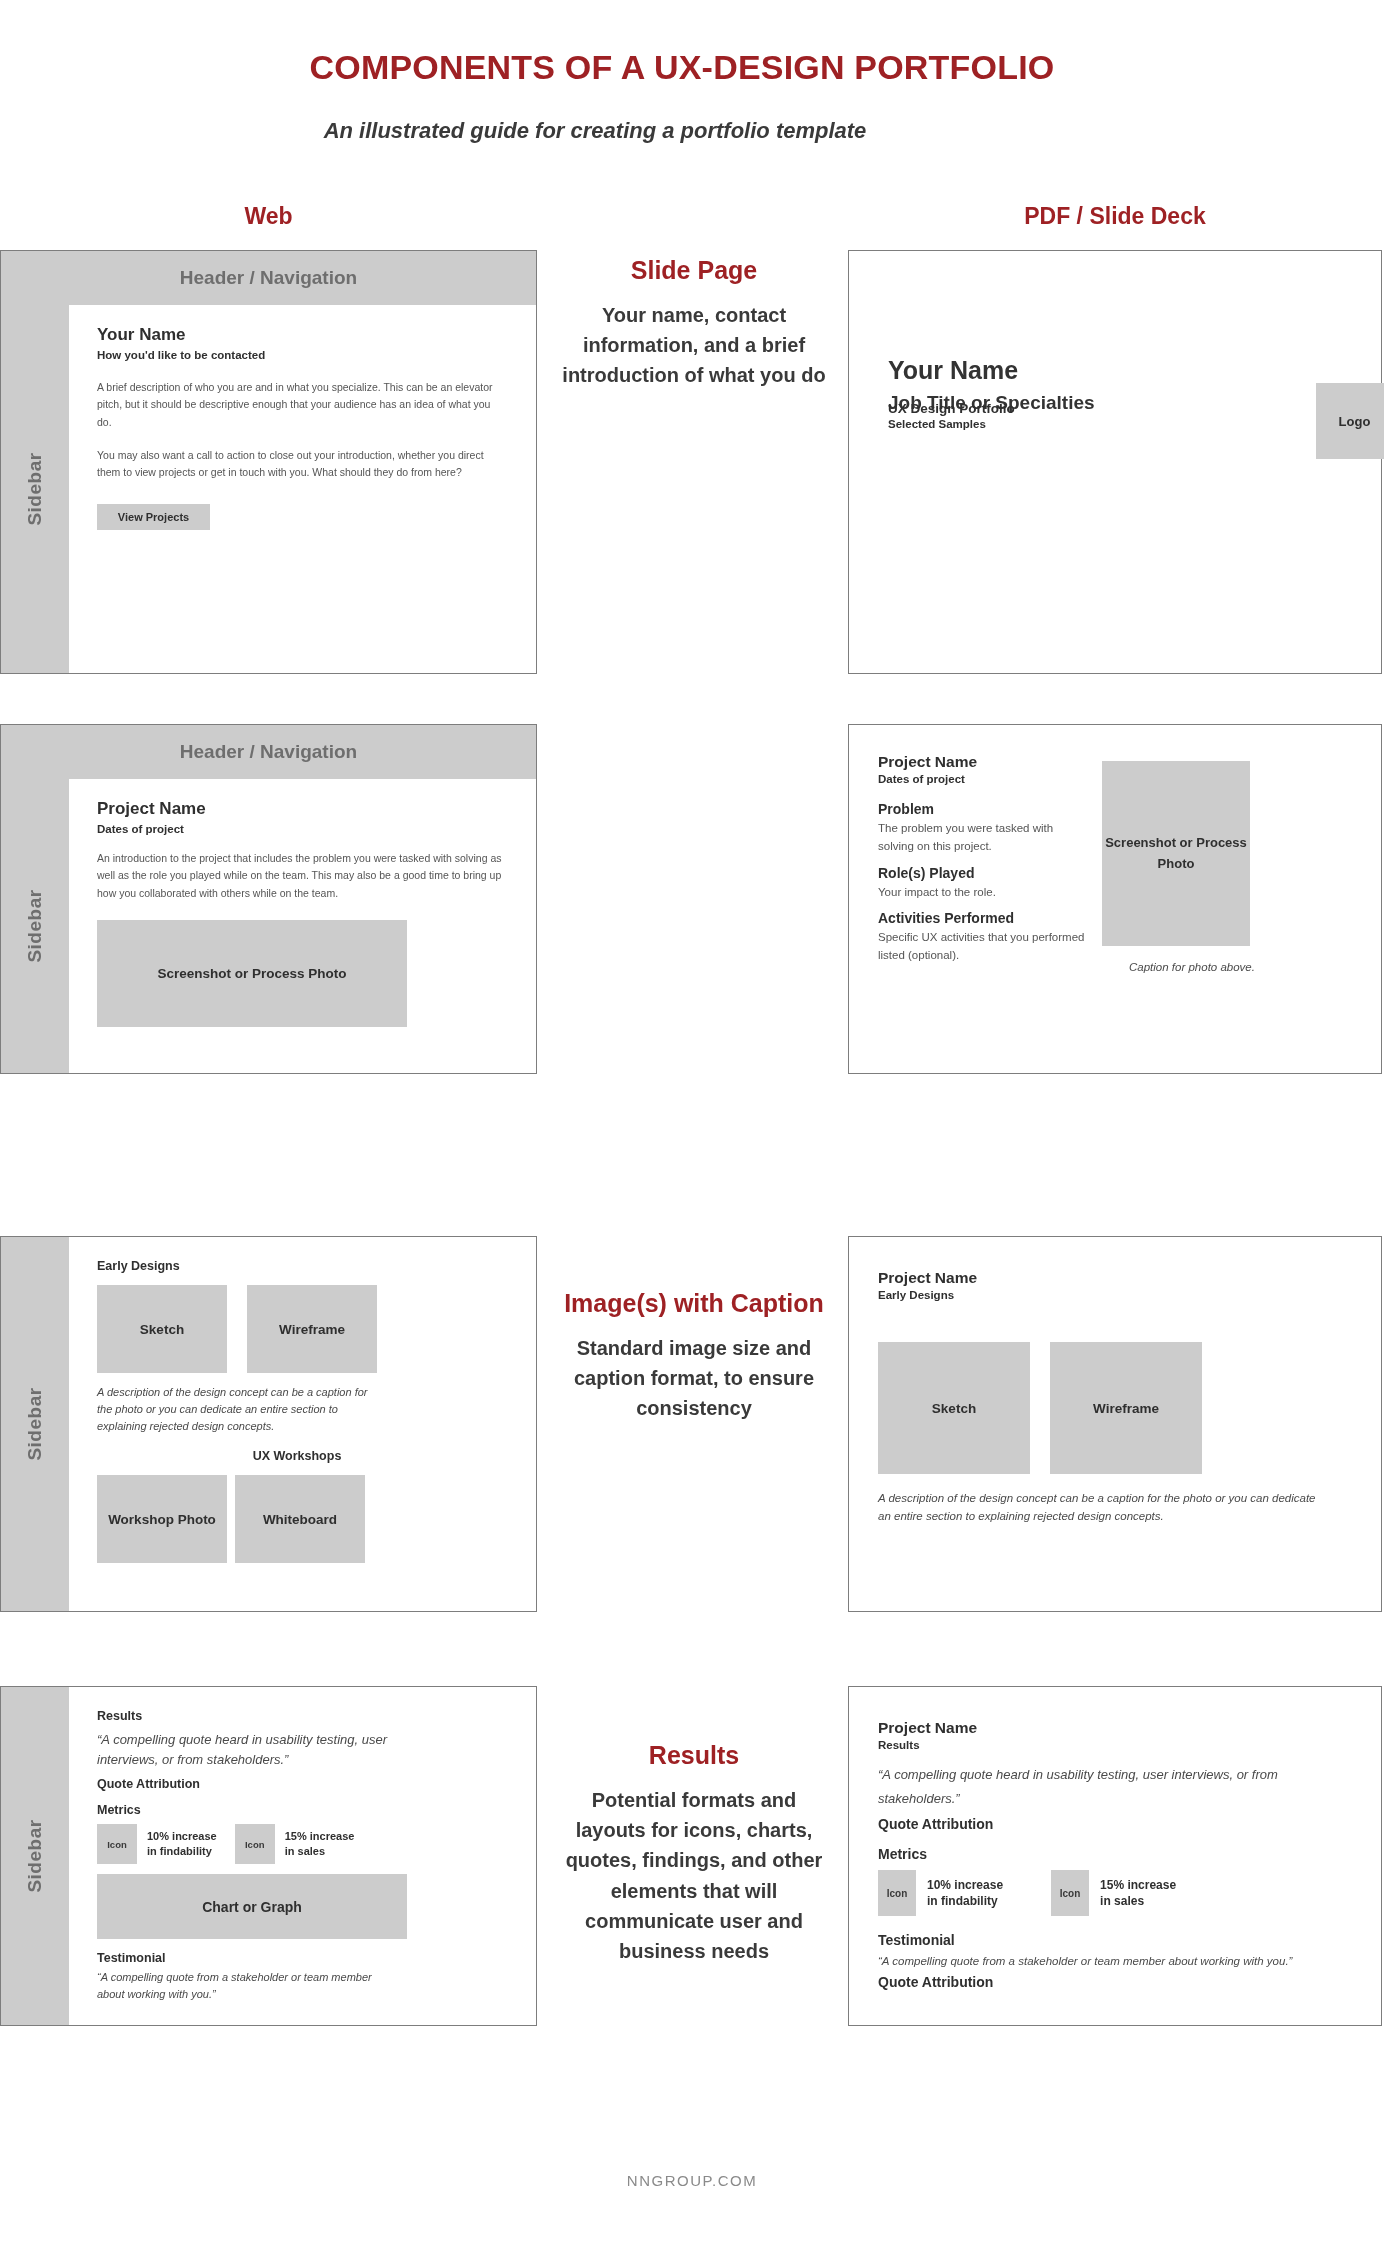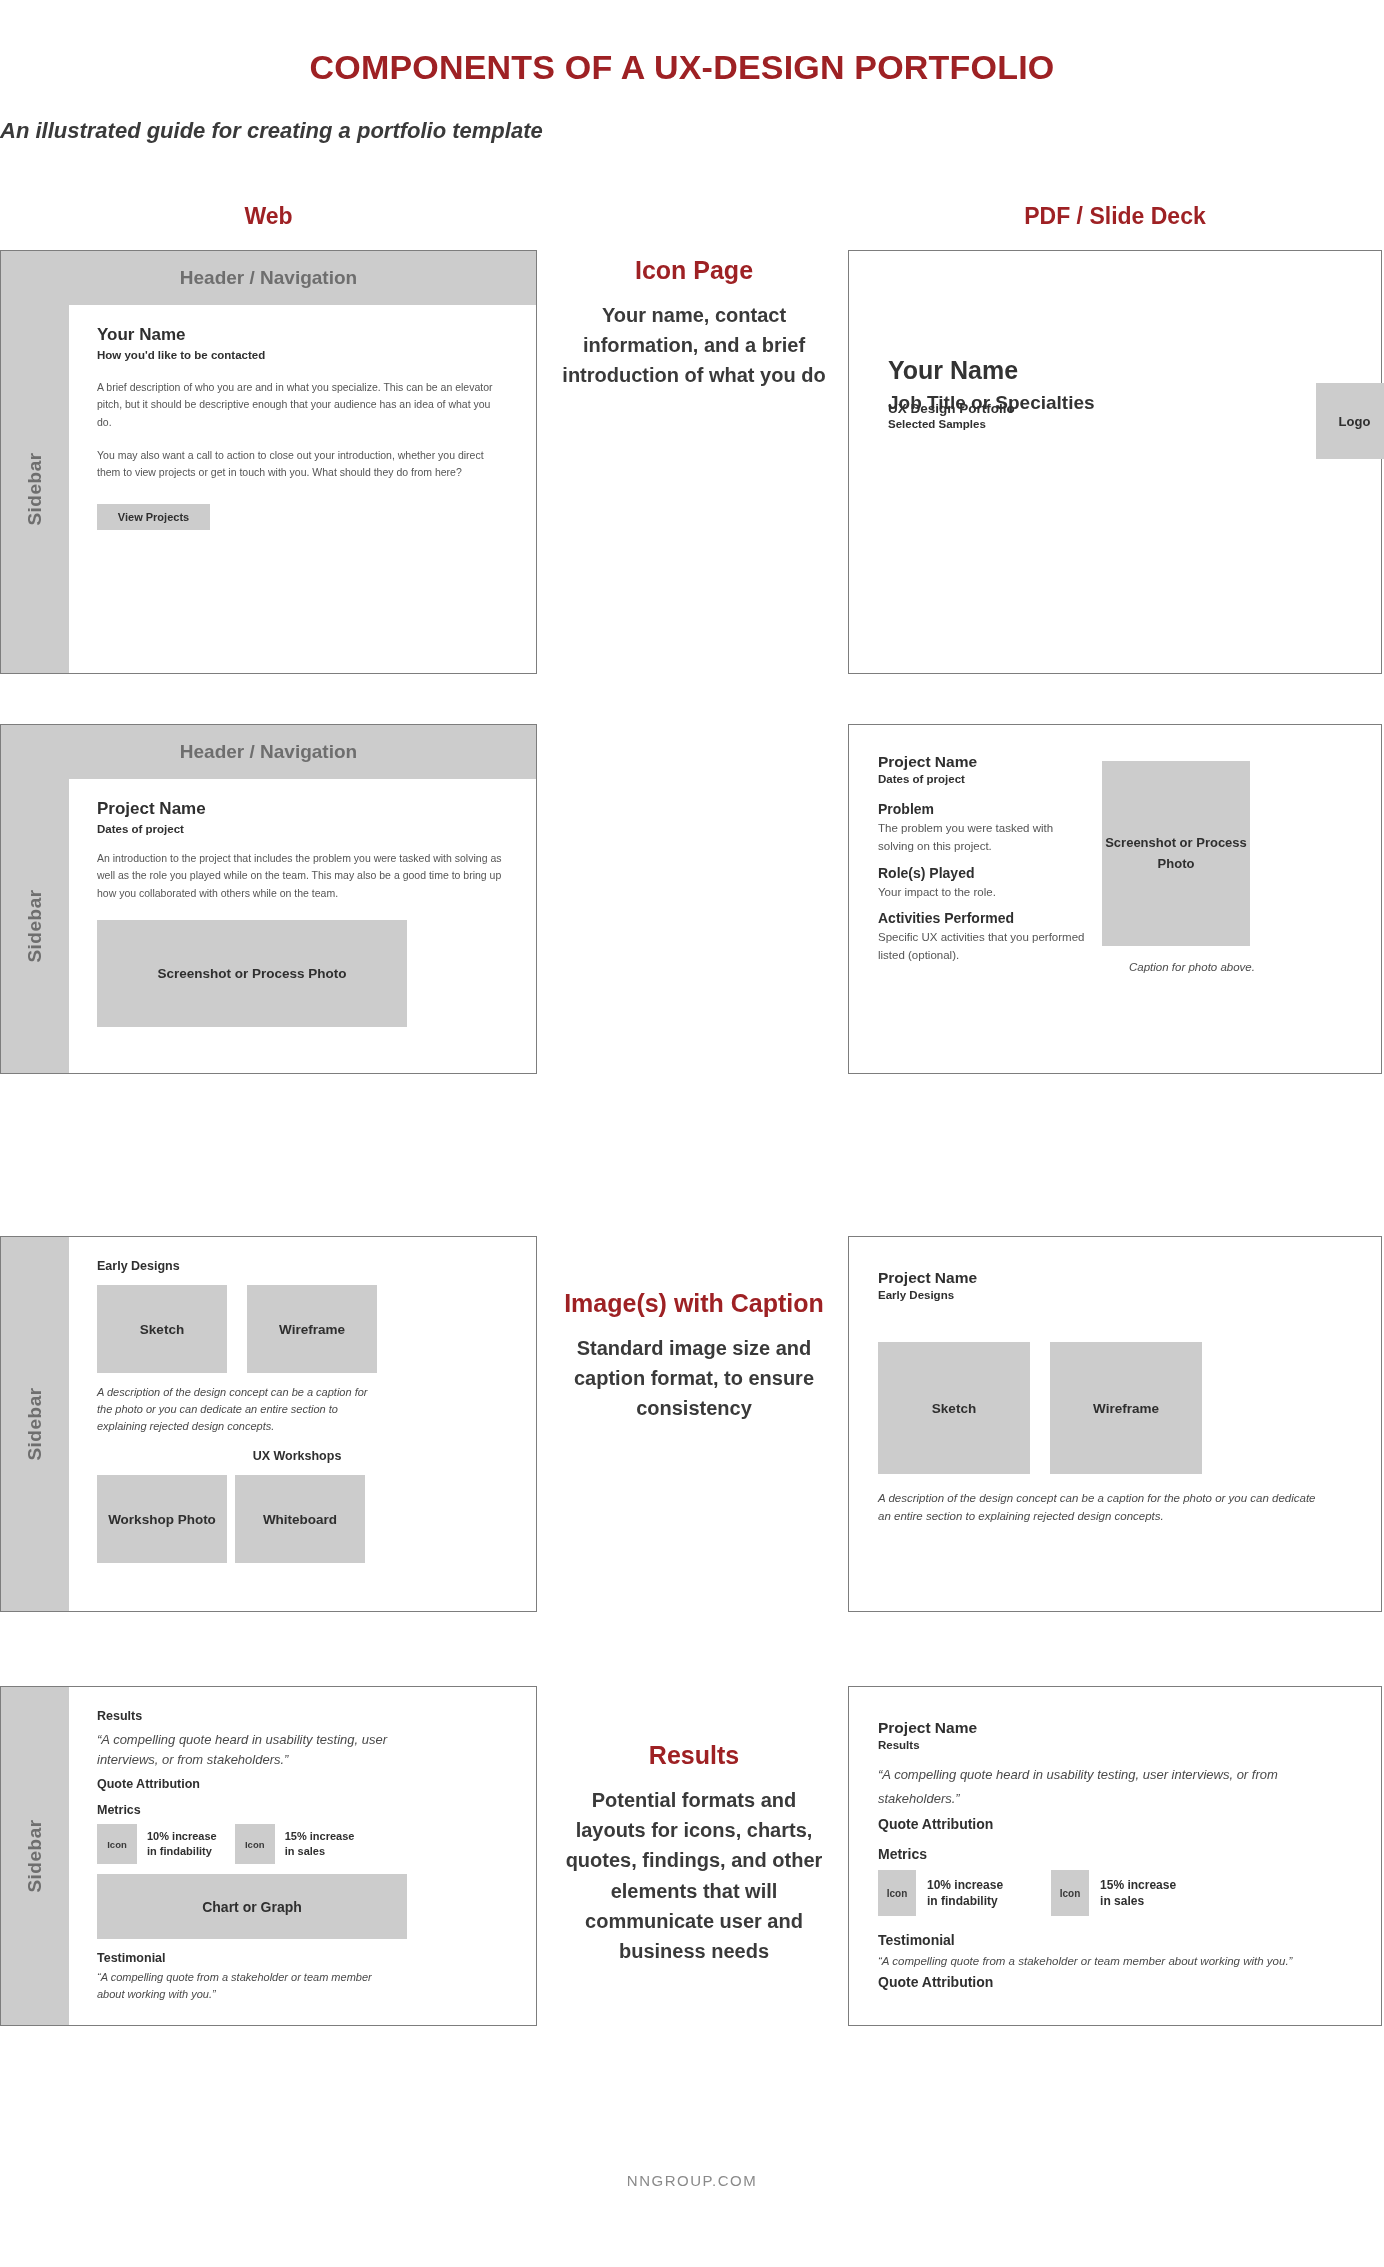--- a/index.html
+++ b/index.html
@@ -14,21 +14,21 @@
 
   
   .main-title {
     position: absolute; left: 0; top: 48px; width: 1364px;
     text-align: center;
     font-size: 34px; font-weight: bold; letter-spacing: .2px;
     color: #9e2124; font-family: "Liberation Sans", sans-serif;
   }
   .sub-title {
     position: absolute; left: 0; top: 118px; width: 1190px;
-    text-align: left;
+    text-align: center;
     font-size: 22px; font-style: italic; font-weight: bold; color: #3a3a3a;
   }
   .col-head {
     position: absolute; top: 203px;
     font-size: 23px; font-weight: bold; color: #9e2124;
   }
   .col-head.web { left: 0; width: 537px; text-align: center; }
   .col-head.pdf { left: 848px; width: 534px; text-align: center; }
 
   
@@ -126,21 +126,21 @@
       <div class="h-sub">How you'd like to be contacted</div>
       <div class="p-body" style="margin-top:18px;">A brief description of who you are and in what you specialize. This can be an elevator pitch, but it should be descriptive enough that your audience has an idea of what you do.</div>
       <div class="p-body" style="margin-top:16px;">You may also want a call to action to close out your introduction, whether you direct them to view projects or get in touch with you. What should they do from here?</div>
       <div class="btn" style="margin-top:22px;width:113px;height:26px;">
         <span>View Projects</span>
       </div>
     </div>
   </div>
 
   <div class="centerlabel" style="left:560px;top:255px;width:268px;">
-    <div class="cl-title">Icon Page</div>
+    <div class="cl-title">Slide Page</div>
     <div class="cl-desc">Your name, contact information, and a brief introduction of what you do</div>
   </div>
 
   <div class="panel pdf" style="top:250px;height:424px;">
     <div style="position:absolute;left:39px;top:105px;right:30px;">
       <div class="s-bigname">Your Name</div>
       <div class="s-sub">Job Title or Specialties</div>
     </div>
     <div style="position:absolute;left:39px;top:150px;">
       <div class="s-pname" style="font-size:13.5px;">UX Design Portfolio</div>

